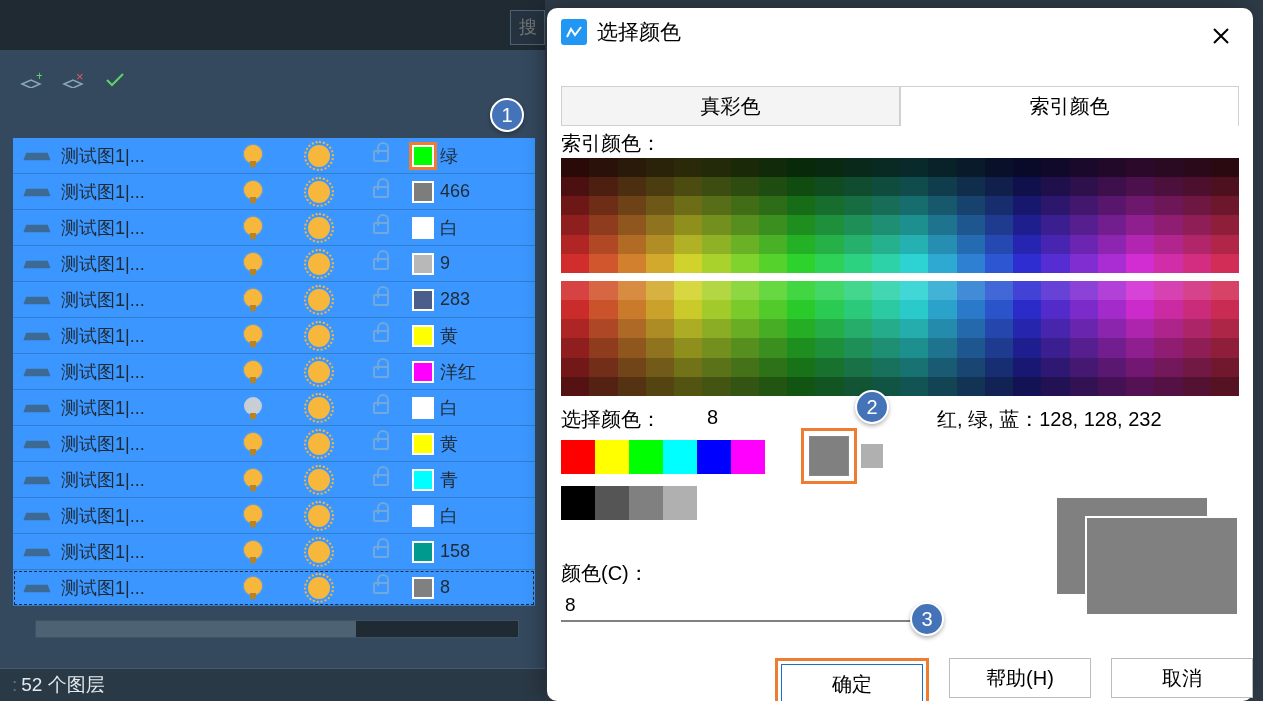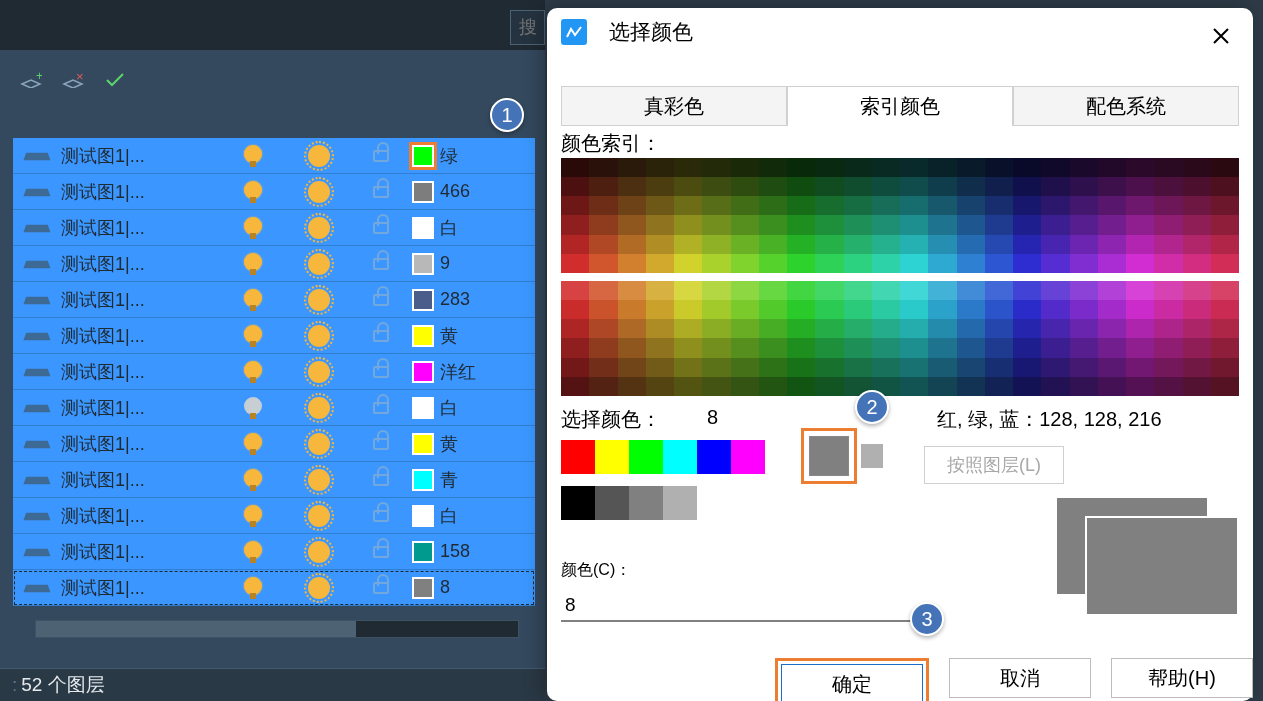--- a/index.html
+++ b/index.html
@@ -34,21 +34,21 @@
   .swatch{width:22px;height:22px;border:2px solid #fff;}
   .swatch.sel{outline:3px solid #ed7d31;}
 
   .scrollbar-h{position:absolute;left:35px;top:620px;width:484px;height:18px;background:#1f2a33;border:1px solid #3d5263;}
   .scrollbar-thumb{position:absolute;left:0;top:0;width:320px;height:16px;background:#4d6374;}
 
   .status-bar{position:absolute;left:0;top:668px;width:545px;height:33px;background:#2a3946;color:#e4e9ed;font-size:19px;display:flex;align-items:center;padding-left:12px;border-top:1px solid #435b6e;}
 
   
   .dialog{position:absolute;left:547px;top:8px;width:706px;height:693px;background:#fff;border-radius:10px;box-shadow:-4px 0 20px rgba(0,0,0,.3);}
-  .dlg-title{position:absolute;left:14px;top:10px;display:flex;align-items:center;gap:22px;justify-content:space-between;}
+  .dlg-title{position:absolute;left:14px;top:10px;display:flex;align-items:center;gap:10px;justify-content:space-between;}
   .dlg-title-icon{width:26px;height:26px;background:#2196f3;border-radius:3px;display:flex;align-items:center;justify-content:center;color:#fff;font-style:italic;font-weight:bold;}
   .dlg-title-text{font-size:21px;}
   .dlg-close{position:absolute;right:18px;top:14px;width:28px;height:28px;display:flex;align-items:center;justify-content:center;font-size:22px;cursor:pointer;}
 
   .tabs{position:absolute;left:14px;top:78px;width:678px;height:40px;display:flex;}
   .tab{flex:1;display:flex;align-items:center;justify-content:center;font-size:20px;border:1px solid #d0d0d0;background:#f4f4f4;cursor:pointer;}
   .tab.active{background:#fff;border-bottom:none;}
 
   .label-idx{position:absolute;left:14px;top:122px;font-size:20px;}
   .big-palette{position:absolute;left:14px;top:150px;width:678px;height:238px;display:flex;flex-direction:column;}
@@ -68,21 +68,21 @@
   .sel-inner{width:40px;height:40px;border:1px solid #888;}
   .sel-prev{position:absolute;left:314px;top:436px;width:22px;height:24px;background:#b0b0b0;}
 
   .btn-layer{position:absolute;left:377px;top:438px;width:140px;height:38px;border:1px solid #d0d0d0;background:#fff;font-size:18px;color:#a8a8a8;display:flex;align-items:center;justify-content:center;}
   .btn-block{position:absolute;left:534px;top:438px;width:140px;height:38px;border:1px solid #d0d0d0;background:#fff;font-size:18px;color:#a8a8a8;display:flex;align-items:center;justify-content:center;}
 
   .preview{position:absolute;left:510px;top:490px;width:180px;height:116px;}
   .prev-back{position:absolute;left:0;top:0;width:150px;height:96px;background:#808080;}
   .prev-front{position:absolute;left:30px;top:20px;width:150px;height:96px;background:#808080;box-shadow:-2px -2px 0 #fff;}
 
-  .label-c{position:absolute;left:14px top:552px;font-size:16px;}
+  .label-c{position:absolute;left:14px top:552px;font-size:20px;}
   .label-c{left:14px;top:552px;position:absolute;}
   .input-c{position:absolute;left:14px;top:582px;width:380px;height:32px;border:none;border-bottom:2px solid #808080;font-size:19px;padding:2px 4px;outline:none;}
 
   .btn-row{position:absolute;left:228px;top:650px;display:flex;gap:20px;}
   .dlg-btn{width:142px;height:40px;border:1px solid #bcbcbc;background:#fff;font-size:20px;display:flex;align-items:center;justify-content:center;cursor:pointer;}
   .dlg-btn.primary{border:1.5px solid #1a6fc9;}
   .ok-wrap{border:3px solid #ed7d31;padding:3px;}
 
   .callout{position:absolute;width:34px;height:34px;border-radius:50%;background:#4573b8;border:2px solid #fff;color:#fff;font-size:20px;display:flex;align-items:center;justify-content:center;font-weight:500;box-shadow:0 2px 4px rgba(0,0,0,.3);}
 
@@ -435,24 +435,23 @@
   </div>
   <div class="dlg-close">
     <svg width="20" height="20" viewBox="0 0 20 20">
         <path d="M3 3 L17 17 M17 3 L3 17" stroke="#000" stroke-width="2"></path>
       </svg>
   </div>
 
   <div class="tabs">
     <div class="tab">真彩色</div>
     <div class="tab active">索引颜色</div>
-    <div class="tab">配色系统</div>
-  </div>
-
-  <div class="label-idx">颜色索引：</div>
+  </div>
+
+  <div class="label-idx">索引颜色：</div>
   <div class="big-palette" id="bigpal">
       <div class="pal-half">
         <div class="pcell" style="background: rgb(42, 9, 9);"></div>
         <div class="pcell" style="background: rgb(42, 17, 9);"></div>
         <div class="pcell" style="background: rgb(42, 26, 9);"></div>
         <div class="pcell" style="background: rgb(42, 34, 9);"></div>
         <div class="pcell" style="background: rgb(42, 42, 9);"></div>
         <div class="pcell" style="background: rgb(34, 42, 9);"></div>
         <div class="pcell" style="background: rgb(26, 42, 9);"></div>
         <div class="pcell" style="background: rgb(17, 42, 9);"></div>
@@ -737,21 +736,21 @@
         <div class="pcell" style="background: rgb(68, 18, 84);"></div>
         <div class="pcell" style="background: rgb(84, 18, 84);"></div>
         <div class="pcell" style="background: rgb(84, 18, 68);"></div>
         <div class="pcell" style="background: rgb(84, 18, 51);"></div>
         <div class="pcell" style="background: rgb(84, 18, 34);"></div>
       </div>
     </div>
 
   <div class="label-idx2">选择颜色：</div>
   <div class="idx-val">8</div>
-  <div class="label-rgb">红, 绿, 蓝：128, 128, 216</div>
+  <div class="label-rgb">红, 绿, 蓝：128, 128, 232</div>
 
   <div class="mini-pal" id="minipal">
       <div class="mcell" style="background: rgb(255, 0, 0);"></div>
       <div class="mcell" style="background: rgb(255, 255, 0);"></div>
       <div class="mcell" style="background: rgb(0, 255, 0);"></div>
       <div class="mcell" style="background: rgb(0, 255, 255);"></div>
       <div class="mcell" style="background: rgb(0, 0, 255);"></div>
       <div class="mcell" style="background: rgb(255, 0, 255);"></div>
     </div>
   <div class="gray-pal" id="graypal">
@@ -760,34 +759,33 @@
       <div class="mcell" style="background: rgb(128, 128, 128);"></div>
       <div class="mcell" style="background: rgb(176, 176, 176);"></div>
       <div class="mcell" style="background: rgb(255, 255, 255);"></div>
     </div>
 
   <div class="sel-box">
     <div class="sel-inner" id="selinner" style="background: rgb(128, 128, 128);"></div>
   </div>
   <div class="sel-prev"></div>
 
-  <div class="btn-layer">按照图层(L)</div>
 
   <div class="preview">
     <div class="prev-back"></div>
     <div class="prev-front"></div>
   </div>
 
   <div class="label-c">颜色(C)：</div>
   <input class="input-c" value="8" style="">
 
   <div class="btn-row">
     <div class="ok-wrap">
       <div class="dlg-btn primary">确定</div>
     </div>
+    <div class="dlg-btn">帮助(H)</div>
     <div class="dlg-btn">取消</div>
-    <div class="dlg-btn">帮助(H)</div>
   </div>
 </div>
 
 <div class="callout" style="left:490px;top:98px;">1</div>
 <div class="callout" style="left:855px;top:390px;">2</div>
 <div class="callout" style="left:910px;top:602px;">3</div>
 
 </body></html>

